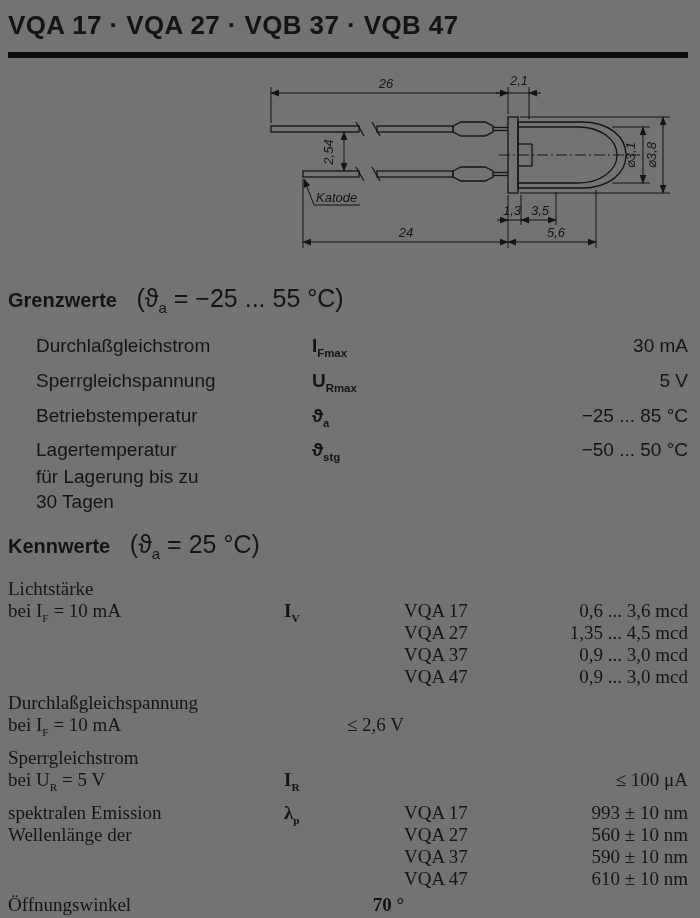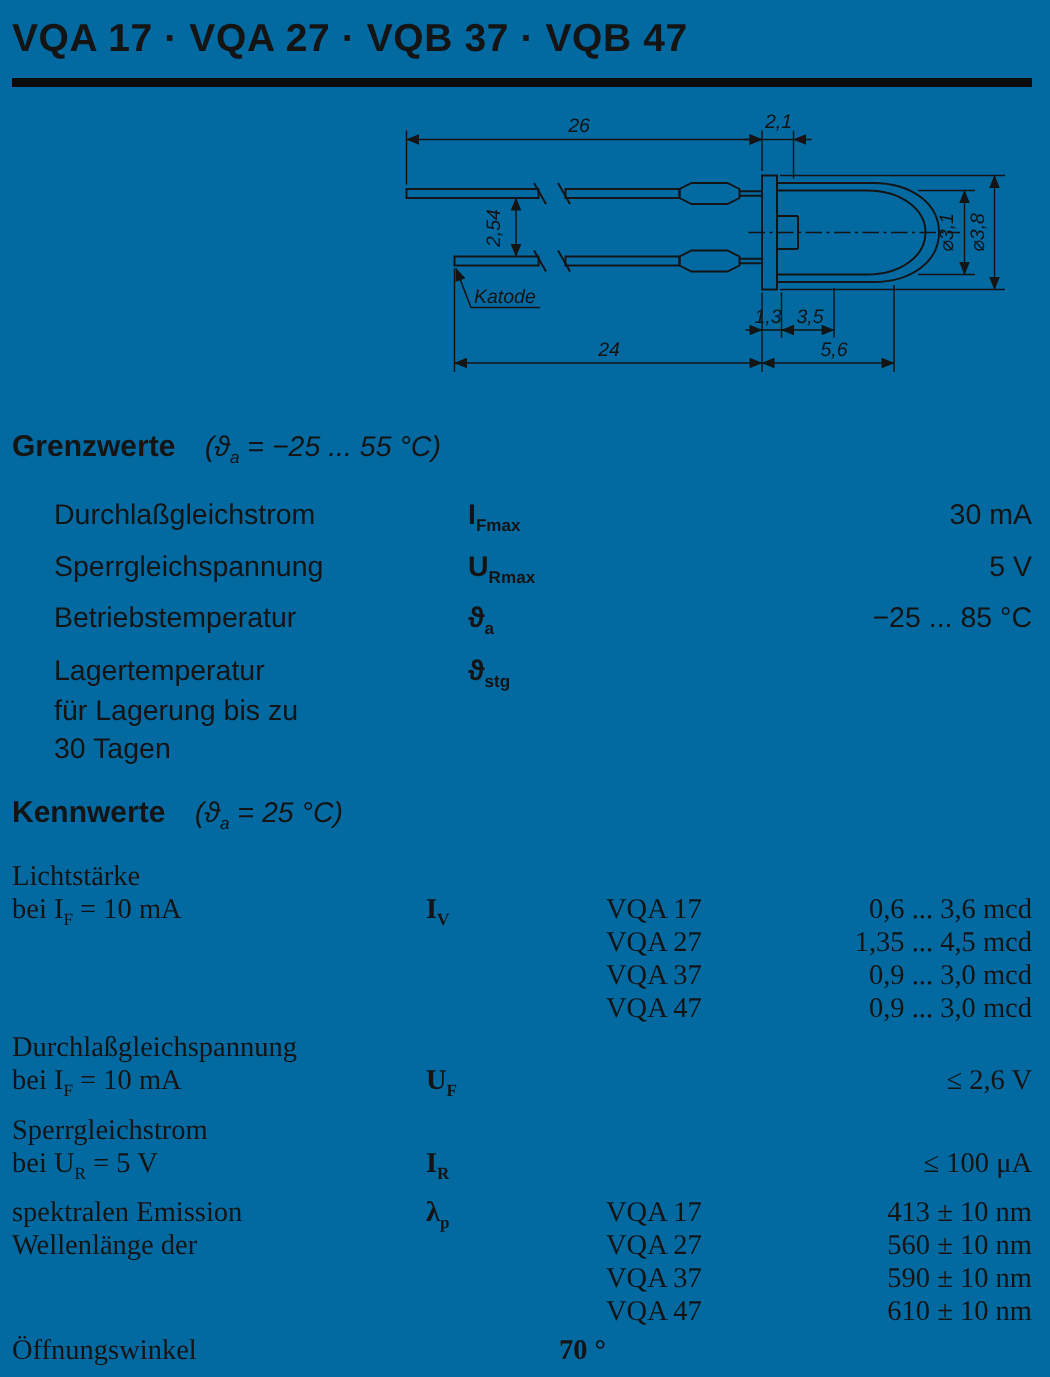--- a/index.html
+++ b/index.html
@@ -1,35 +1,35 @@
 <!DOCTYPE html>
 <html><head>
 <meta charset="utf-8">
 <style>
   html,body { margin:0; padding:0; }
   .page {
     width:700px; height:918px; box-sizing:border-box;
-    background:#0369a1; color:#141414;
+    background:#737373; color:#141414;
     font-family:"Liberation Sans","DejaVu Sans",sans-serif;
     padding:8px 12px 0 8px; position:relative; overflow:hidden;
   }
   .title {
     font-size:26px; font-weight:700; letter-spacing:0.4px;
     margin:2px 0 0 0; line-height:30px;
   }
   .rule { height:6px; background:#0b0b0b; margin-top:12px; }
 
   .figure { display:flex; justify-content:flex-end; margin-top:14px; height:196px; }
   .figure svg { display:block; }
   .figure text { font-size:13px; font-style:italic; fill:#141414;
                  font-family:"Liberation Sans","DejaVu Sans",sans-serif; }
 
   .sec-heading { margin-top:18px; font-size:20px; line-height:24px; }
   .sec-heading .hd { font-weight:700; }
-  .sec-heading .cond { font-weight:400; font-size:19px; margin-left:14px;font-style:italic; }
+  .sec-heading .cond { font-weight:400; font-size:25px; margin-left:14px; }
 
   .gtable { margin-top:12px; font-size:19px; }
   .ktable { margin-top:12px; font-size:19px;font-family:Liberation Serif, serif; }
 
   .trow { display:grid; grid-template-columns:276px 120px 1fr; align-items:start; }
   .gtable .trow { line-height:28px;margin-left:28px; }
   .ktable .trow, .ktable .solo { line-height:22px; }
   .cont { line-height:25px; }
 
   .c-sym { font-weight:700; }
@@ -158,20 +158,21 @@
       <div class="c-sym">ϑ<sub>a</sub></div>
       <div class="c-val">−25 ... 85 °C</div>
     </div>
     <div class="trow">
       <div class="c-label">
         <div>Lagertemperatur</div>
         <div class="cont">für Lagerung bis zu</div>
         <div class="cont">30 Tagen</div>
       </div>
       <div class="c-sym">ϑ<sub>stg</sub></div>
+      <div class="c-val">−50 ... 50 °C</div>
     </div>
   </div>
 
   <div class="sec-heading">
     <span class="hd">Kennwerte</span>
     <span class="cond">(ϑ<sub>a</sub> = 25 °C)</span>
   </div>
 
   <div class="ktable">
 
@@ -198,21 +199,20 @@
             <span class="c-val">0,9 ... 3,0 mcd</span>
           </div>
         </div>
       </div>
     </div>
 
     <div class="grp">
       <div class="solo">Durchlaßgleichspannung</div>
       <div class="trow">
         <div class="c-label">bei I<sub>F</sub> = 10 mA</div>
-        <div class="c-sym">U<sub>F</sub></div>
         <div class="c-val">≤ 2,6 V</div>
       </div>
     </div>
 
     <div class="grp">
       <div class="solo">Sperrgleichstrom</div>
       <div class="trow">
         <div class="c-label">bei U<sub>R</sub> = 5 V</div>
         <div class="c-sym">I<sub>R</sub></div>
         <div class="c-val">≤ 100 μA</div>
@@ -222,21 +222,21 @@
     <div class="grp">
       <div class="trow">
         <div class="c-label">
           <div>spektralen Emission</div>
           <div>Wellenlänge der</div>
         </div>
         <div class="c-sym">λ<sub>p</sub></div>
         <div class="entries">
           <div class="entry">
             <span class="c-type">VQA 17</span>
-            <span class="c-val">413 ± 10 nm</span>
+            <span class="c-val">993 ± 10 nm</span>
           </div>
           <div class="entry">
             <span class="c-type">VQA 27</span>
             <span class="c-val">560 ± 10 nm</span>
           </div>
           <div class="entry">
             <span class="c-type">VQA 37</span>
             <span class="c-val">590 ± 10 nm</span>
           </div>
           <div class="entry">

